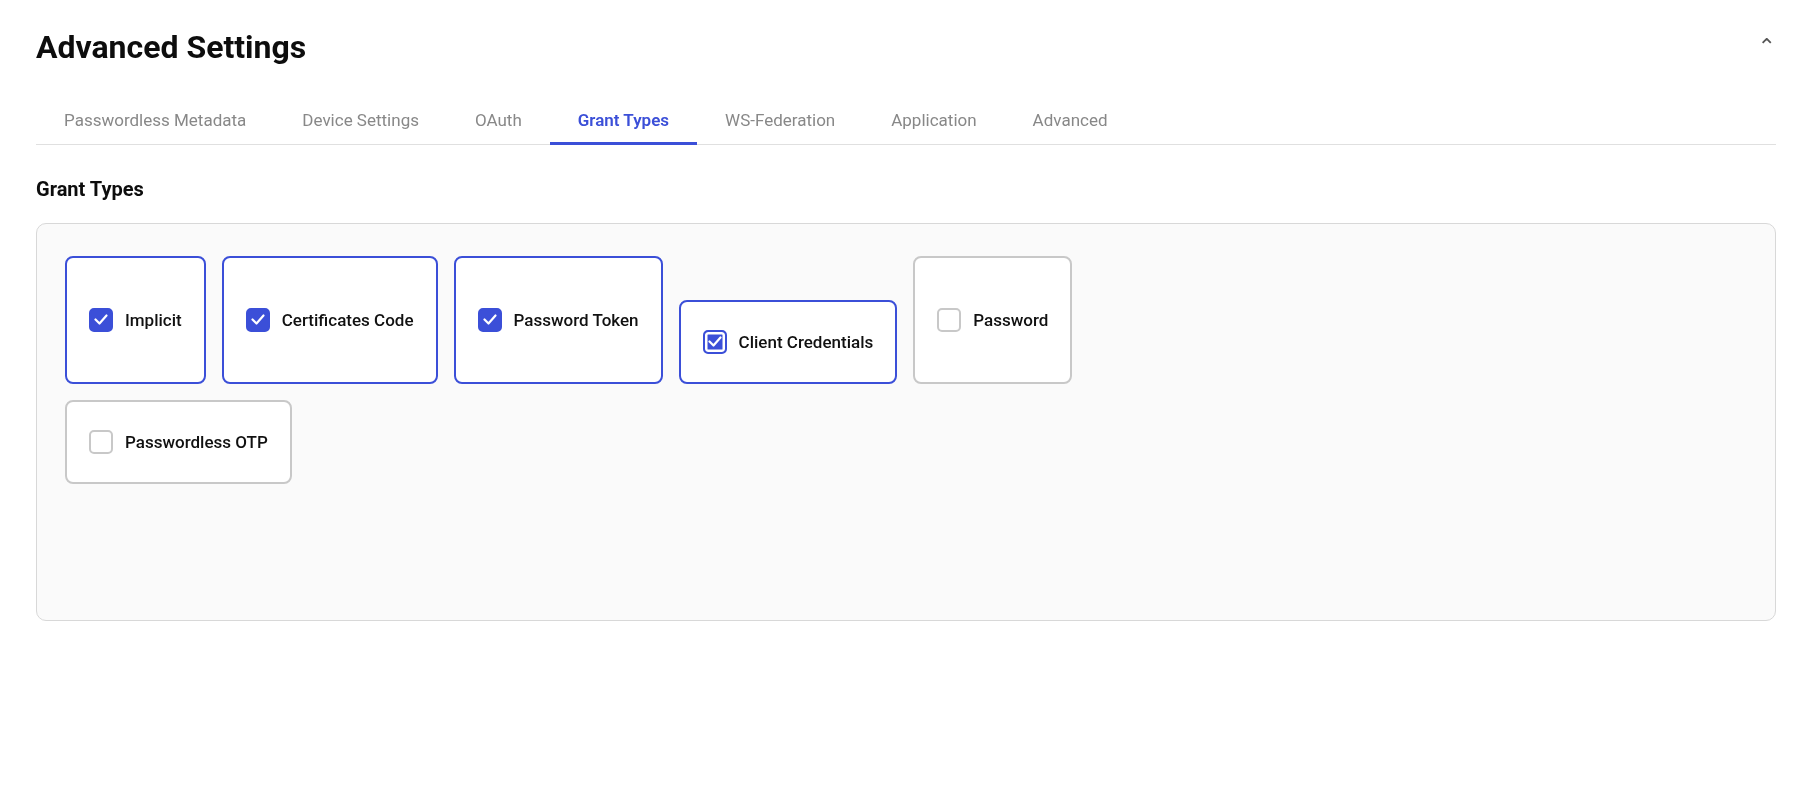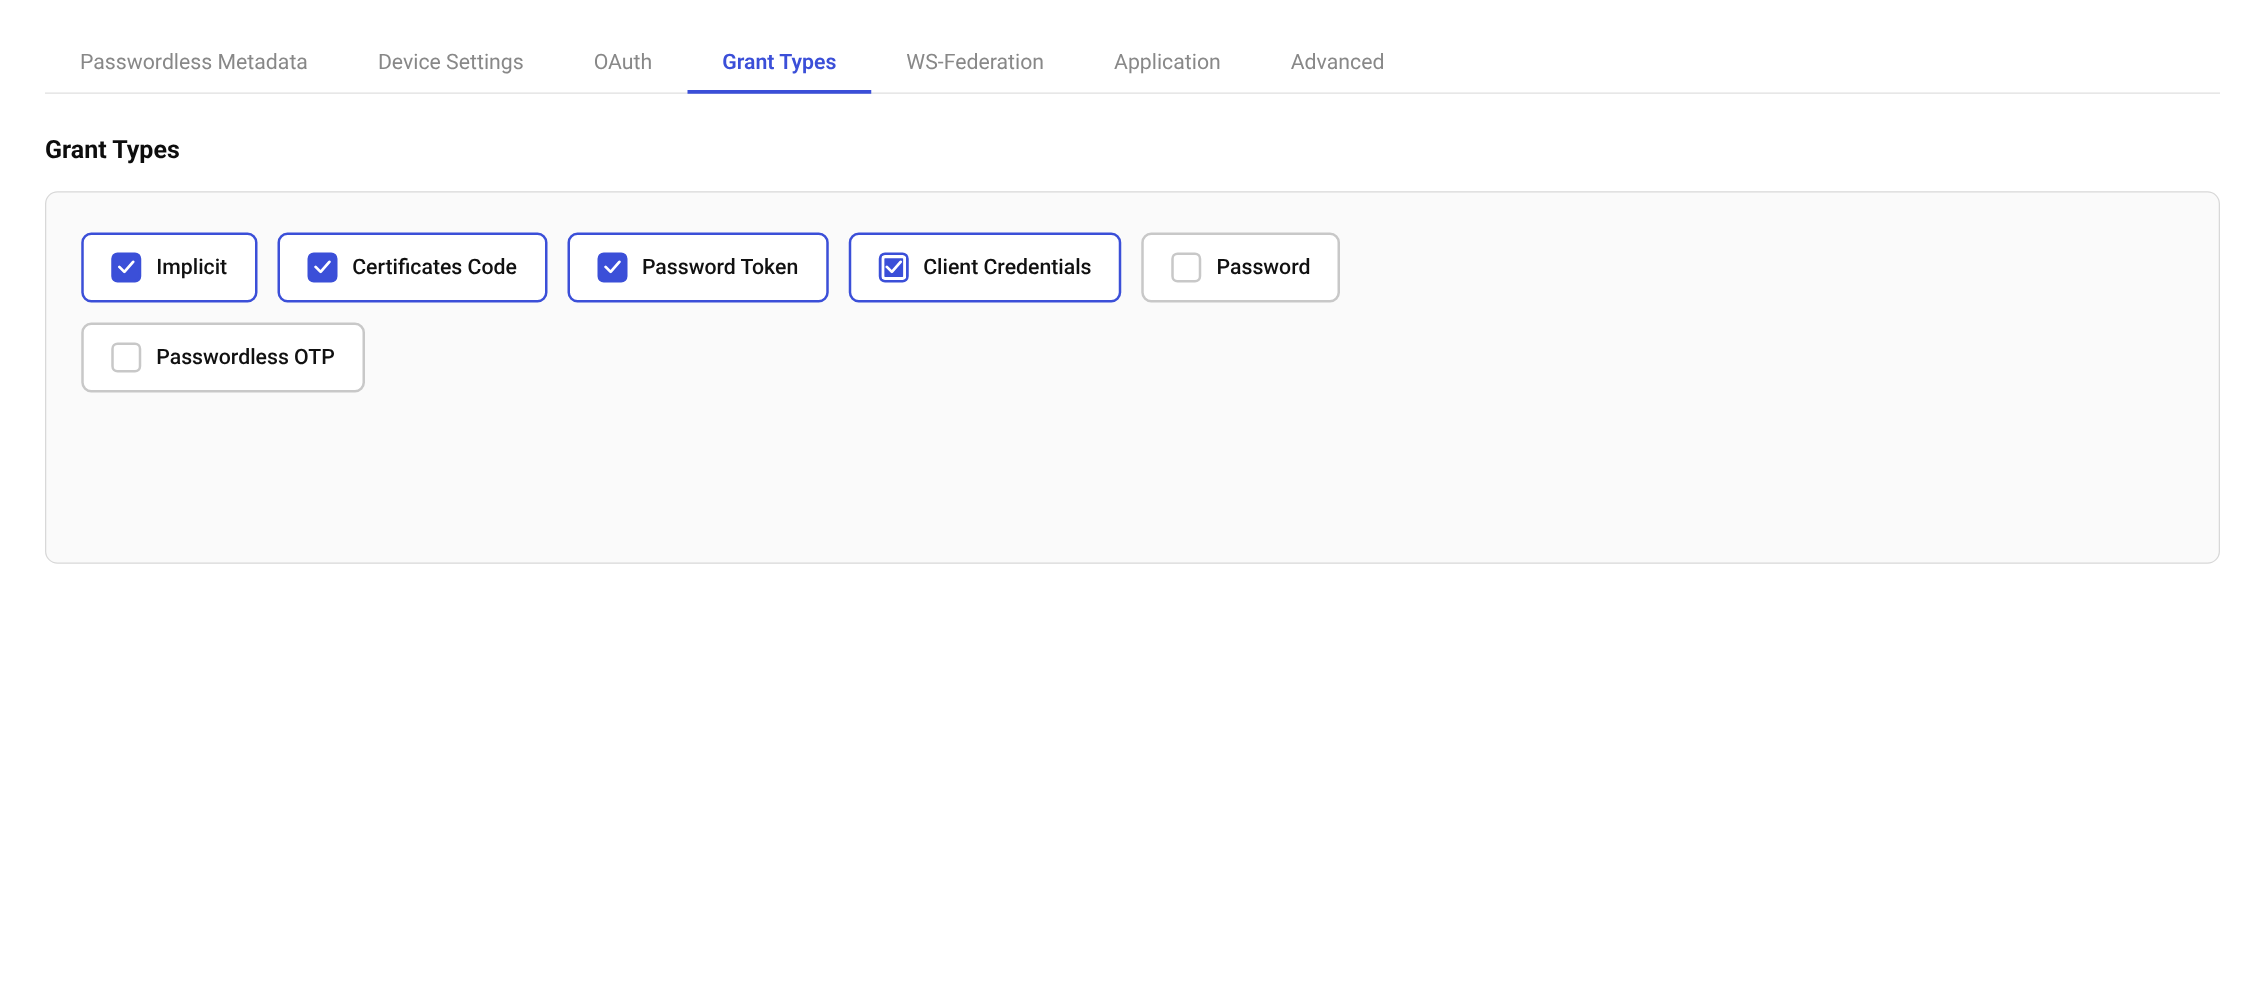--- a/index.html
+++ b/index.html
@@ -88,21 +88,21 @@
       gap: 16px;
       margin-bottom: 16px;
     }
 
     .grant-type-option {
       display: flex;
       align-items: center;
       gap: 12px;
       border: 2px solid #c8c8c8;
       border-radius: 8px;
-      padding: 14px 22px;
+      padding: 28px 22px;
       cursor: pointer;
       background: #fff;
       user-select: none;
       font-size: 17px;
       font-weight: 500;
       color: #111;
       min-width: 140px;
     }
 
     .grant-type-option.checked {
@@ -132,20 +132,24 @@
 
     .grant-type-option.checked .checkbox-icon svg {
       display: block;
     }
   </style>
 </head>
 <body>
 
 <div class="page-container">
 
+  <div class="header-row">
+    <h1 class="page-title">Advanced Settings</h1>
+    <span class="collapse-icon">⌃</span>
+  </div>
 
   <div class="tabs-row">
     <div class="tab-item">Passwordless Metadata</div>
     <div class="tab-item">Device Settings</div>
     <div class="tab-item">OAuth</div>
     <div class="tab-item active">Grant Types</div>
     <div class="tab-item">WS-Federation</div>
     <div class="tab-item">Application</div>
     <div class="tab-item">Advanced</div>
   </div>
@@ -176,21 +180,21 @@
 
       <div class="grant-type-option checked">
         <div class="checkbox-icon">
           <svg width="14" height="11" viewBox="0 0 14 11" fill="none">
             <path d="M1.5 5.5L5.5 9.5L12.5 1.5" stroke="white" stroke-width="2.2" stroke-linecap="round" stroke-linejoin="round"></path>
           </svg>
         </div>
         <span>Password Token</span>
       </div>
 
-      <div class="grant-type-option checked" style="border-color:#3b4fd8;">
+      <div class="grant-type-option checked" style="border-color:#3b4fd8;margin-top:44px;">
         <div class="checkbox-icon" style="background:#3b4fd8; border-color:#3b4fd8; box-shadow: 0 0 0 2.5px #fff inset;">
           <svg width="14" height="11" viewBox="0 0 14 11" fill="none">
             <path d="M1.5 5.5L5.5 9.5L12.5 1.5" stroke="white" stroke-width="2.2" stroke-linecap="round" stroke-linejoin="round"></path>
           </svg>
         </div>
         <span>Client Credentials</span>
       </div>
 
       <div class="grant-type-option">
         <div class="checkbox-icon">

